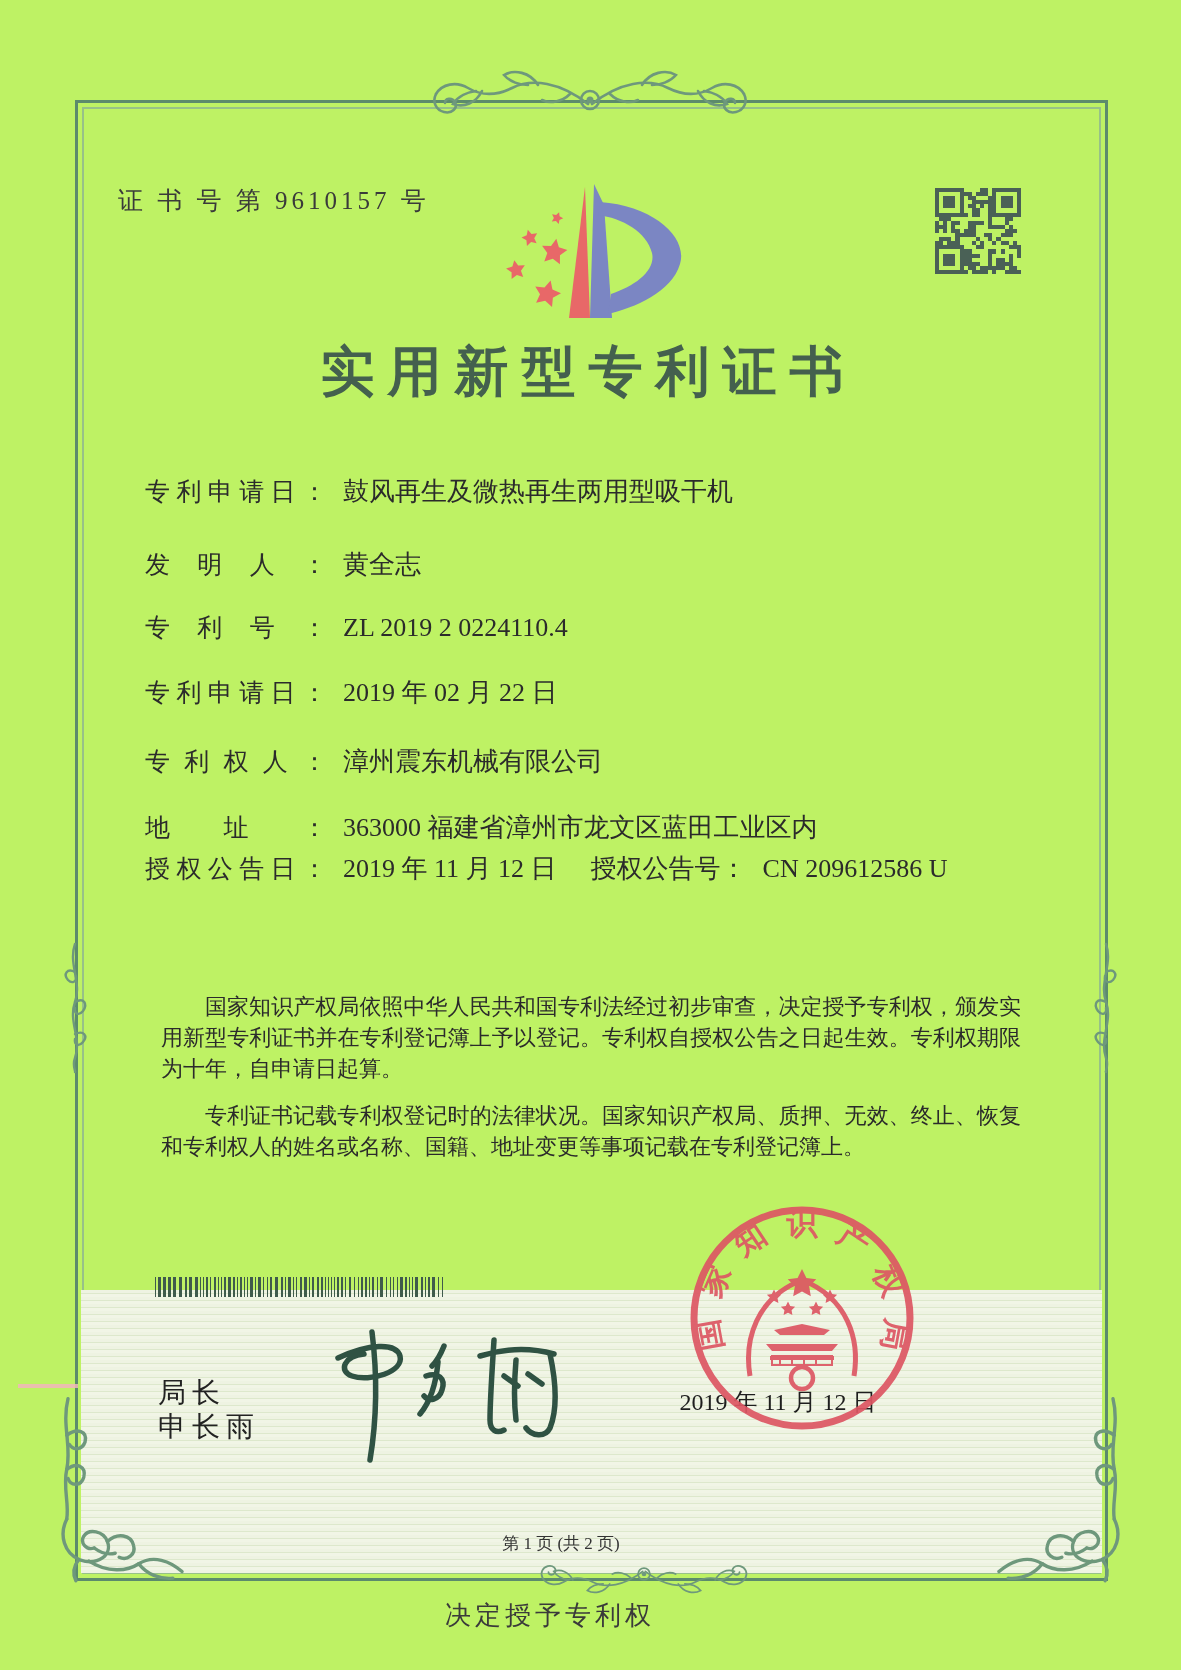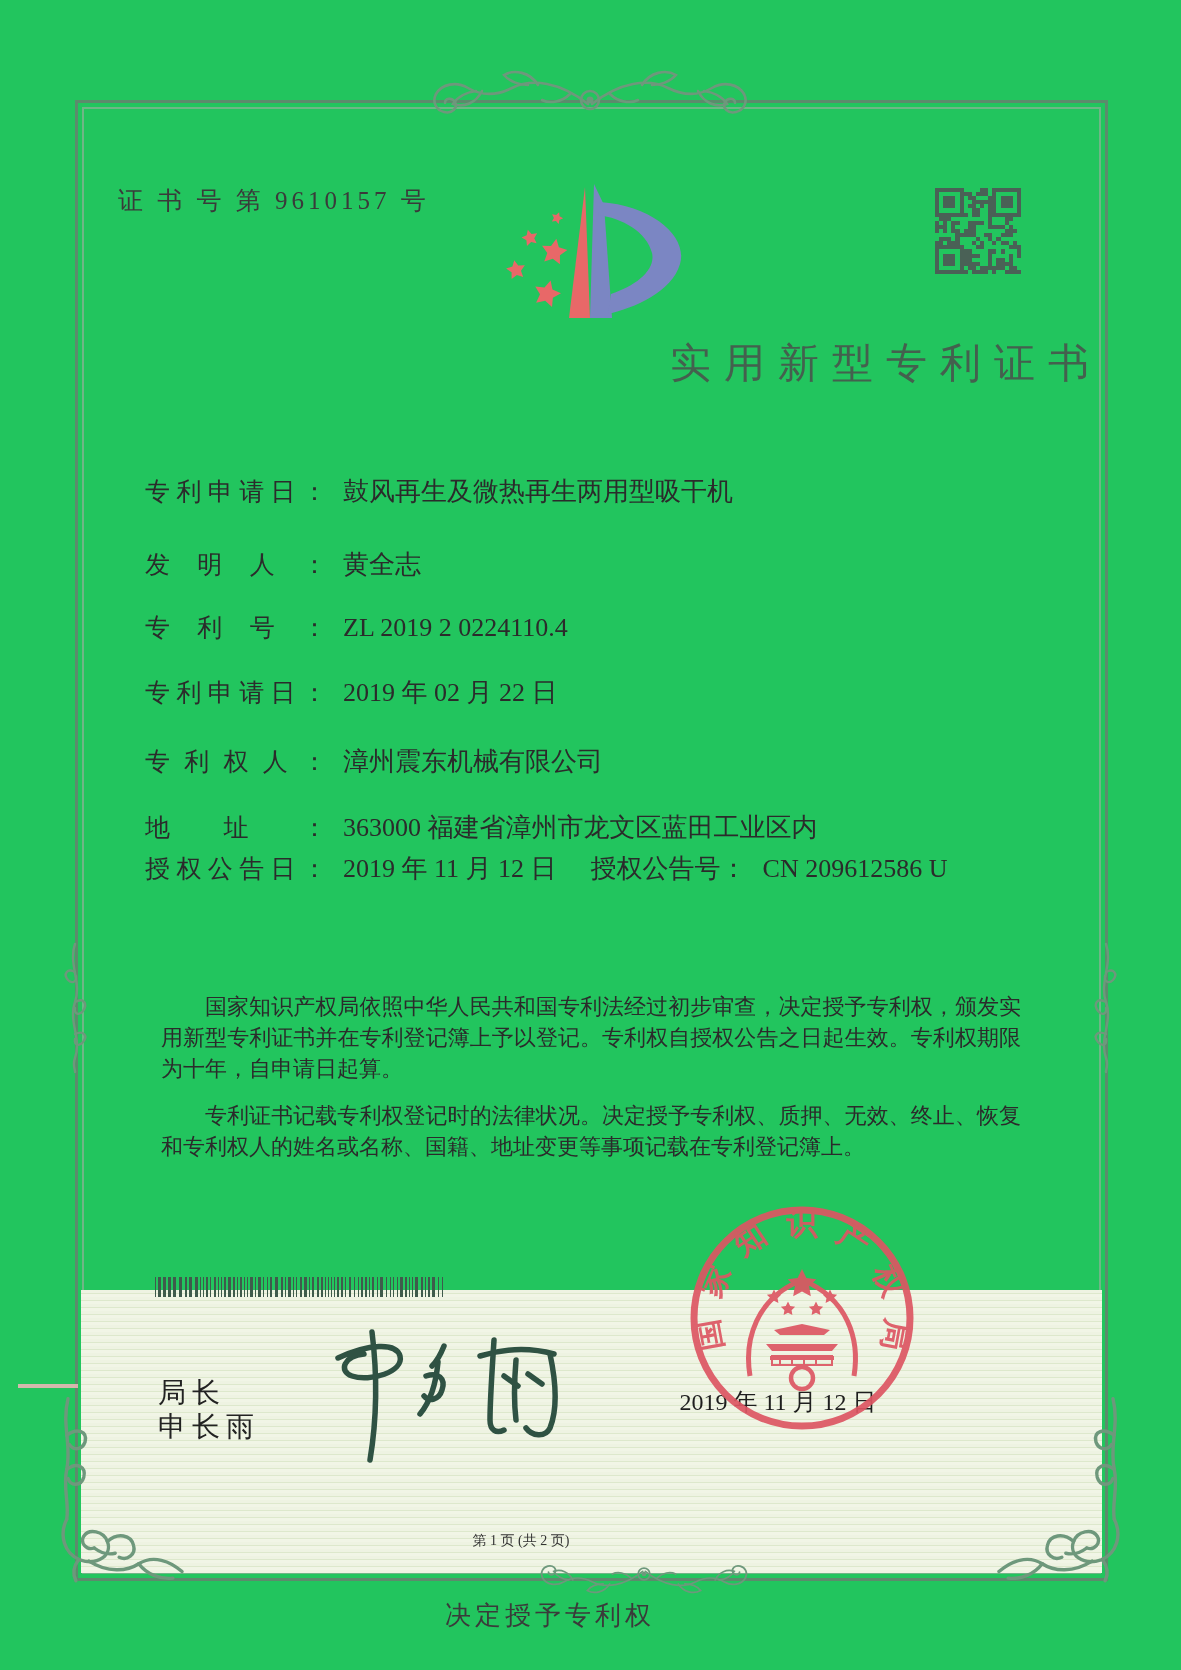--- a/index.html
+++ b/index.html
@@ -1,38 +1,38 @@
 <!DOCTYPE html>
 <html><head>
 <meta charset="utf-8">
 <style>
   html,body{margin:0;padding:0;background:#e8e8e4;}
-  .page{position:relative;width:1181px;height:1670px;margin:0 auto;background:#22c55e;overflow:hidden;
+  .page{position:relative;width:1181px;height:1670px;margin:0 auto;background:#bef264;overflow:hidden;
         font-family:"Liberation Serif","DejaVu Serif",serif;color:#2b2b2b;}
   .abs{position:absolute;}
   
   .frame{left:75px;top:100px;width:1027px;height:1475px;border:3px solid #5c8b6c;z-index:1;}
   .frame::before{content:'';position:absolute;inset:4px;border:2px solid #8ab094;opacity:.75;}
   
   .band{left:81px;top:1290px;width:1021px;height:283px;z-index:1;
         background:repeating-linear-gradient(180deg,#eef3e2 0 3px,#dde8cc 3px 4px,#f1f5e6 4px 7px);}
   
   .certno{left:118px;top:184px;font-size:25px;letter-spacing:4px;color:#3a3a3a;z-index:3;}
-  .title{left:75px;top:336px;width:1027px;text-align:right;font-size:41px;font-weight:400;
+  .title{left:75px;top:336px;width:1027px;text-align:center;font-size:54px;font-weight:700;
          letter-spacing:13px;color:#44604e;z-index:3;}
   .frow{left:145px;width:940px;font-size:26px;z-index:3;white-space:nowrap;}
   .flabel{display:inline-block;width:182px;font-size:25px;text-align:justify;text-align-last:justify;vertical-align:baseline;}
   .fvalue{margin-left:16px;}
   .flabel2{margin-left:34px;}
   .paras{left:145px;top:975px;width:892px;font-size:22px;line-height:31px;text-align:justify;z-index:3;}
   .paras p{margin:16px;text-indent:2em;}
   .paras p + p{margin-top:8px;}
   .officer{left:158px;font-size:28px;letter-spacing:6px;color:#222;z-index:3;}
   .sealdate{left:668px;top:1386px;width:220px;text-align:center;font-size:24px;color:#1e1e1e;z-index:2;}
-  .pageinfo{left:396px;top:1532px;width:250px;text-align:center;font-size:14px;color:#333;z-index:3;}
+  .pageinfo{left:436px;top:1532px;width:250px;text-align:center;font-size:17px;color:#333;z-index:3;}
   .backnote{left:430px;top:1598px;width:240px;text-align:center;font-size:26px;letter-spacing:4px;color:#3a3a3a;}
   
   .logo{left:450px;top:150px;width:250px;height:180px;z-index:3;}
   .qr{left:935px;top:188px;width:86px;height:86px;z-index:3;}
   .barcode{left:155px;top:1277px;width:295px;height:20px;z-index:3;}
   .signature{left:320px;top:1328px;width:260px;height:140px;z-index:3;}
   .seal{left:662px;top:1178px;width:280px;height:280px;z-index:4;opacity:.92;}
   .orn{z-index:5;}
   .orn-top{left:420px;top:58px;width:340px;height:84px;}
   .orn-bottom{left:532px;top:1528px;width:224px;height:92px;transform:scaleY(-1);}
@@ -312,21 +312,21 @@
   </div>
   <div class="abs frow" style="top:810px">
     <span class="flabel">地址：</span><span class="fvalue">363000 福建省漳州市龙文区蓝田工业区内</span>
   </div>
   <div class="abs frow" style="top:851px">
     <span class="flabel">授权公告日：</span><span class="fvalue">2019 年 11 月 12 日</span><span class="flabel2">授权公告号：</span><span class="fvalue">CN 209612586 U</span>
   </div>
 
   <div class="abs paras">
     <p>国家知识产权局依照中华人民共和国专利法经过初步审查，决定授予专利权，颁发实用新型专利证书并在专利登记簿上予以登记。专利权自授权公告之日起生效。专利权期限为十年，自申请日起算。</p>
-    <p>专利证书记载专利权登记时的法律状况。决定授予专利权、质押、无效、终止、恢复和专利权人的姓名或名称、国籍、地址变更等事项记载在专利登记簿上。</p>
+    <p>专利证书记载专利权登记时的法律状况。国家知识产权局、质押、无效、终止、恢复和专利权人的姓名或名称、国籍、地址变更等事项记载在专利登记簿上。</p>
   </div>
 
   <div class="abs barcode">
     <svg viewBox="0 0 295 20" preserveAspectRatio="none">
         <g id="bc-g" fill="#3f5a4c">
           <rect x="0" y="0" width="1" height="20"></rect>
           <rect x="3" y="0" width="3" height="20"></rect>
           <rect x="8" y="0" width="3" height="20"></rect>
           <rect x="13" y="0" width="3" height="20"></rect>
           <rect x="18" y="0" width="3" height="20"></rect>

